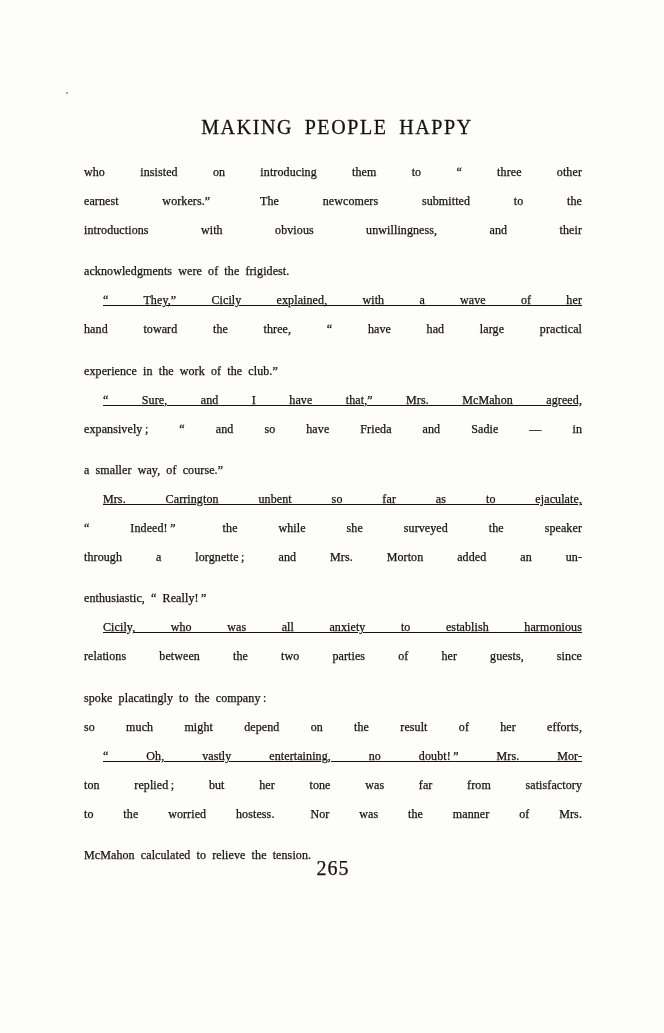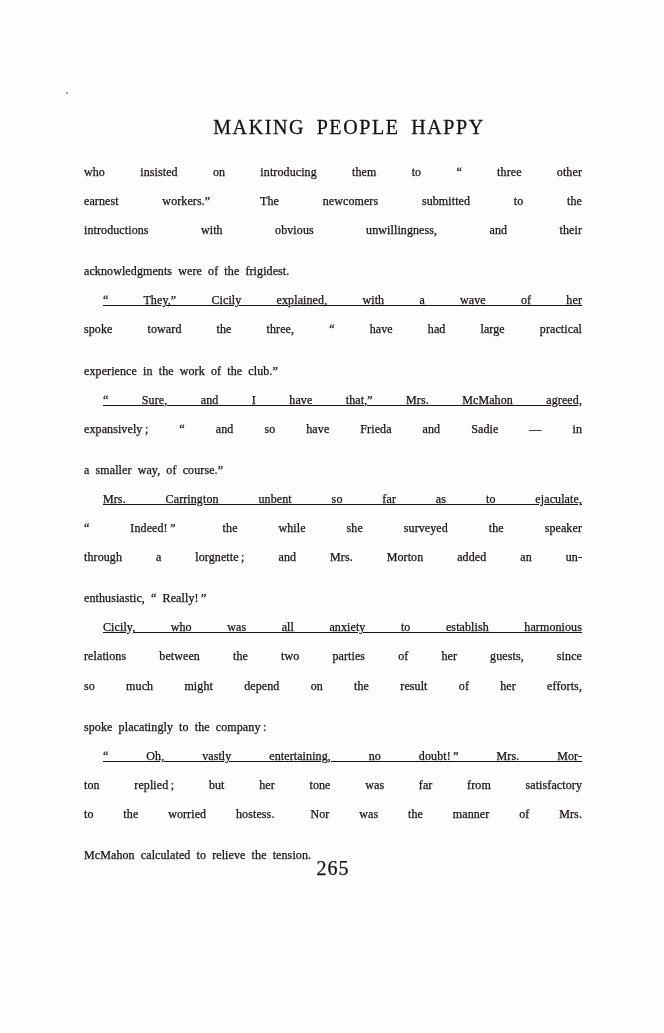--- a/index.html
+++ b/index.html
@@ -22,21 +22,21 @@
     left: 66px;
     top: 92px;
     width: 2px;
     height: 2px;
     border-radius: 50%;
     background: #8a8a84;
   }
   .title {
     position: absolute;
     top: 116px;
-    left: 100px;
+    left: 88px;
     width: 498px;
     text-align: center;
     font-size: 20px;
     font-weight: normal;
     line-height: 1.1;
     letter-spacing: 1.6px;
     word-spacing: 5px;
     -webkit-text-stroke: 0.3px var(--ink);
     white-space: nowrap;
   }
@@ -79,32 +79,32 @@
 
 <div class="page">
   <div class="speck"></div>
   <h1 class="title">MAKING PEOPLE HAPPY</h1>
   <div class="body-lines">
       <div class="line">who insisted on introducing them to “ three other</div>
       <div class="line">earnest workers.”  The newcomers submitted to the</div>
       <div class="line">introductions with obvious unwillingness, and their</div>
       <div class="line end">acknowledgments were of the frigidest.</div>
       <div class="line indent">“ They,” Cicily explained, with a wave of her</div>
-      <div class="line">spoke toward the three, “ have had large practical</div>
+      <div class="line">hand toward the three, “ have had large practical</div>
       <div class="line end">experience in the work of the club.”</div>
       <div class="line indent">“ Sure, and I have that,” Mrs. McMahon agreed,</div>
       <div class="line">expansively ; “ and so have Frieda and Sadie — in</div>
       <div class="line end">a smaller way, of course.”</div>
       <div class="line indent">Mrs. Carrington unbent so far as to ejaculate,</div>
       <div class="line">“ Indeed! ”  the while she surveyed the speaker</div>
       <div class="line">through a lorgnette ; and Mrs. Morton added an un-</div>
       <div class="line end">enthusiastic, “ Really! ”</div>
       <div class="line indent">Cicily, who was all anxiety to establish harmonious</div>
       <div class="line">relations between the two parties of her guests, since</div>
+      <div class="line end">spoke placatingly to the company :</div>
       <div class="line">so much might depend on the result of her efforts,</div>
-      <div class="line end">spoke placatingly to the company :</div>
       <div class="line indent">“ Oh, vastly entertaining, no doubt! ” Mrs. Mor-</div>
       <div class="line">ton replied ; but her tone was far from satisfactory</div>
       <div class="line">to the worried hostess.  Nor was the manner of Mrs.</div>
       <div class="line end">McMahon calculated to relieve the tension.</div>
     </div>
   <div class="page-number">265</div>
 </div>
 
 </body></html>

